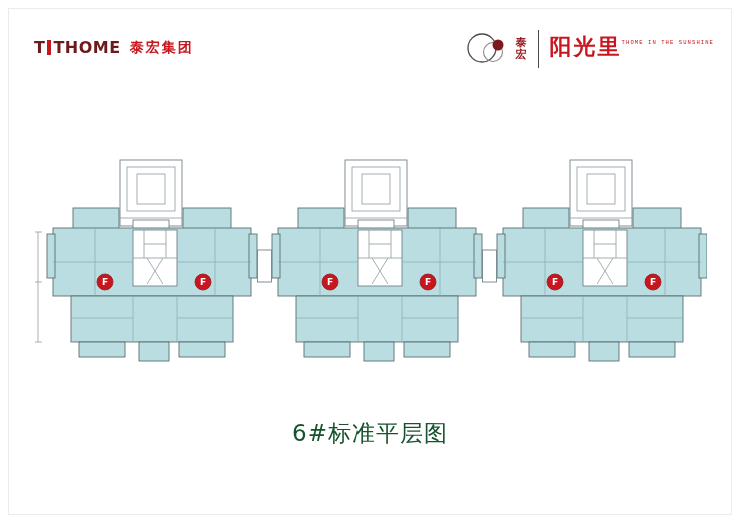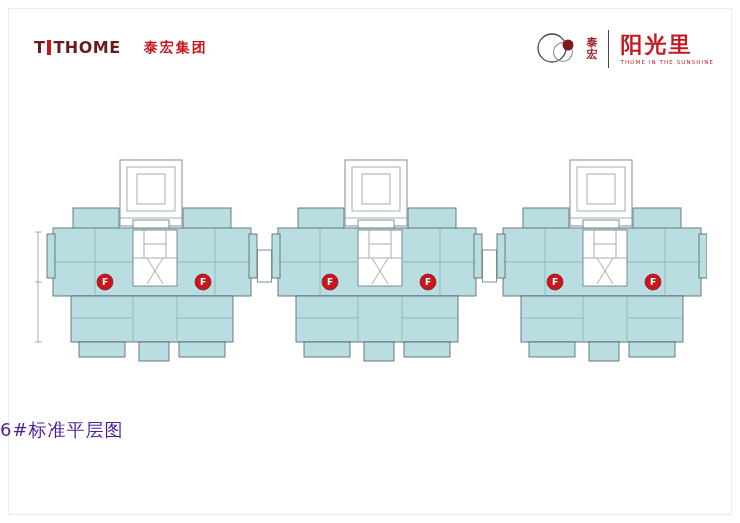--- a/index.html
+++ b/index.html
@@ -13,50 +13,50 @@
   
   .logo-left { position:absolute; left:34px; top:38px; display:flex; align-items:center; }
   .logo-left .brand-t, .logo-left .brand-home {
     font-size:16px; font-weight:bold; color:var(--brand-maroon,#6d1a1d); letter-spacing:0.5px;
   }
   .logo-left .brand-bar {
     width:4px; height:15px; background:var(--accent-red,#c8161e); margin:0 2px;
   }
   .logo-left .company {
     font-size:14px; font-weight:bold; color:var(--accent-red,#c8161e);
-    letter-spacing:2px; margin-left:23px;
+    letter-spacing:2px; margin-left:9px;
   }
 
   
   .logo-right { position:absolute; right:26px; top:26px; display:flex; align-items:center; gap:5px; }
   .rings { width:46px; height:46px; }
   .brand-stack { display:flex; flex-direction:column; line-height:1.05; }
   .brand-stack span { font-size:11px; font-weight:bold; color:#9a1c20; }
   .logo-divider { width:1px; height:38px; background:#4a4a4a; margin:0 6px; }
-  .name-col { display:flex; flex-direction:column; align-items:flex-start; }
+  .name-col { display:flex; flex-direction:row; align-items:flex-start;font-family:Liberation Mono, monospace; }
   .name-col .name { font-size:22px; font-weight:bold; color:var(--accent-red,#c8161e); letter-spacing:2px; line-height:1.1; }
   .name-col .tagline { font-size:5.5px; color:var(--accent-red,#c8161e); letter-spacing:1.1px; margin-top:2px; }
 
   
   .plan { position:absolute; left:33px; top:158px; }
   .w { fill:#ffffff; stroke:#71838a; stroke-width:0.9; }
   .o { fill:none;    stroke:#8d9a9e; stroke-width:0.8; }
   .t { fill:var(--plan-teal,#b9dde1); stroke:var(--plan-wall,#5c6f72); stroke-width:0.9; }
   .d { fill:none; stroke:#7fa3a8; stroke-width:0.6; }
   .dim line { stroke:#9a9a9a; stroke-width:0.8; }
   .badge circle { fill:var(--accent-red,#c8161e); stroke:#8f1d22; stroke-width:0.8; }
   .badge text {
     fill:#fff; font-size:9px; font-weight:bold; text-anchor:middle;
     font-family:"DejaVu Sans","Liberation Sans",sans-serif;
   }
 
   
   .caption {
-    position:absolute; left:0; right:0; top:418px; text-align:left;
-    font-size:18px; color:#4c1d95; font-weight:500; letter-spacing:1px;
+    position:absolute; left:0; right:0; top:418px; text-align:center;
+    font-size:23px; color:#14532d; font-weight:500; letter-spacing:1px;
   }
 </style>
 </head>
 <body>
 
 <div class="frame"></div>
 
 <div class="logo-left">
   <span class="brand-t">T</span>
   <span class="brand-bar"></span>

